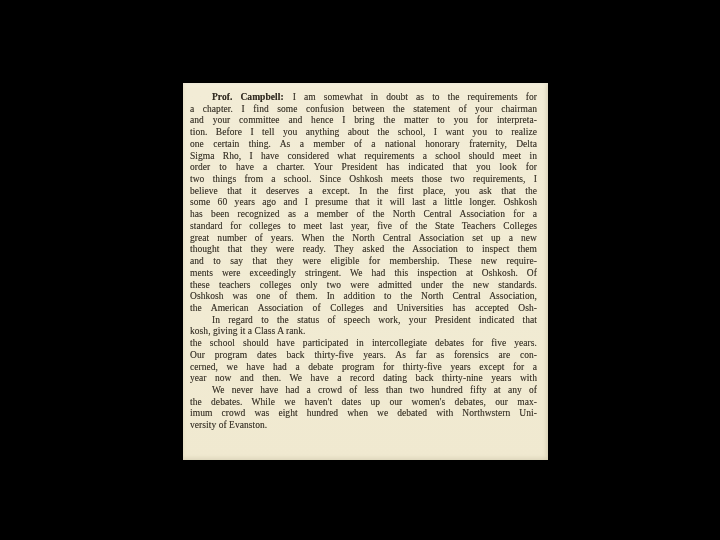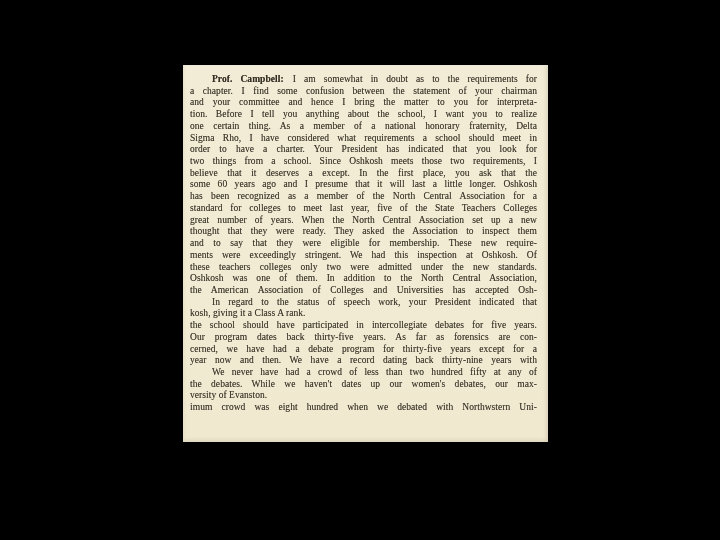--- a/index.html
+++ b/index.html
@@ -13,21 +13,21 @@
   }
   .viewport {
     position: relative;
     width: 720px;
     height: 540px;
     background: #000000;
   }
   .page {
     position: absolute;
     left: 183px;
-    top: 65px;
+    top: 83px;
     width: 365px;
     height: 377px;
     background: linear-gradient(180deg, #f9f4e2 0px, #f2ecd6 5px, #f1ebd3 60%, #f0e9d0 100%);
     box-shadow: inset -2px 0 4px rgba(90,75,40,0.10), inset 0 -2px 4px rgba(90,75,40,0.08);
   }
   .textblock {
     position: absolute;
     left: 7px;
     top: 9px;
     width: 347px;
@@ -83,17 +83,17 @@
         <div class="line">Oshkosh was one of them.  In addition to the North Central Association,</div>
         <div class="line">the American Association of Colleges and Universities has accepted Osh-</div>
         <div class="line indent">In regard to the status of speech work, your President indicated that</div>
         <div class="line par-end">kosh, giving it a Class A rank.</div>
         <div class="line">the school should have participated in intercollegiate debates for five years.</div>
         <div class="line">Our program dates back thirty-five years.  As far as forensics are con-</div>
         <div class="line">cerned, we have had a debate program for thirty-five years except for a</div>
         <div class="line">year now and then.  We have a record dating back thirty-nine years with</div>
         <div class="line indent">We never have had a crowd of less than two hundred fifty at any of</div>
         <div class="line">the debates.  While we haven't dates up our women's debates, our max-</div>
+        <div class="line">imum crowd was eight hundred when we debated with Northwstern Uni-</div>
         <div class="line par-end">versity of Evanston.</div>
-        <div class="line">imum crowd was eight hundred when we debated with Northwstern Uni-</div>
       </div>
   </div>
 </div>
 
 </body></html>

